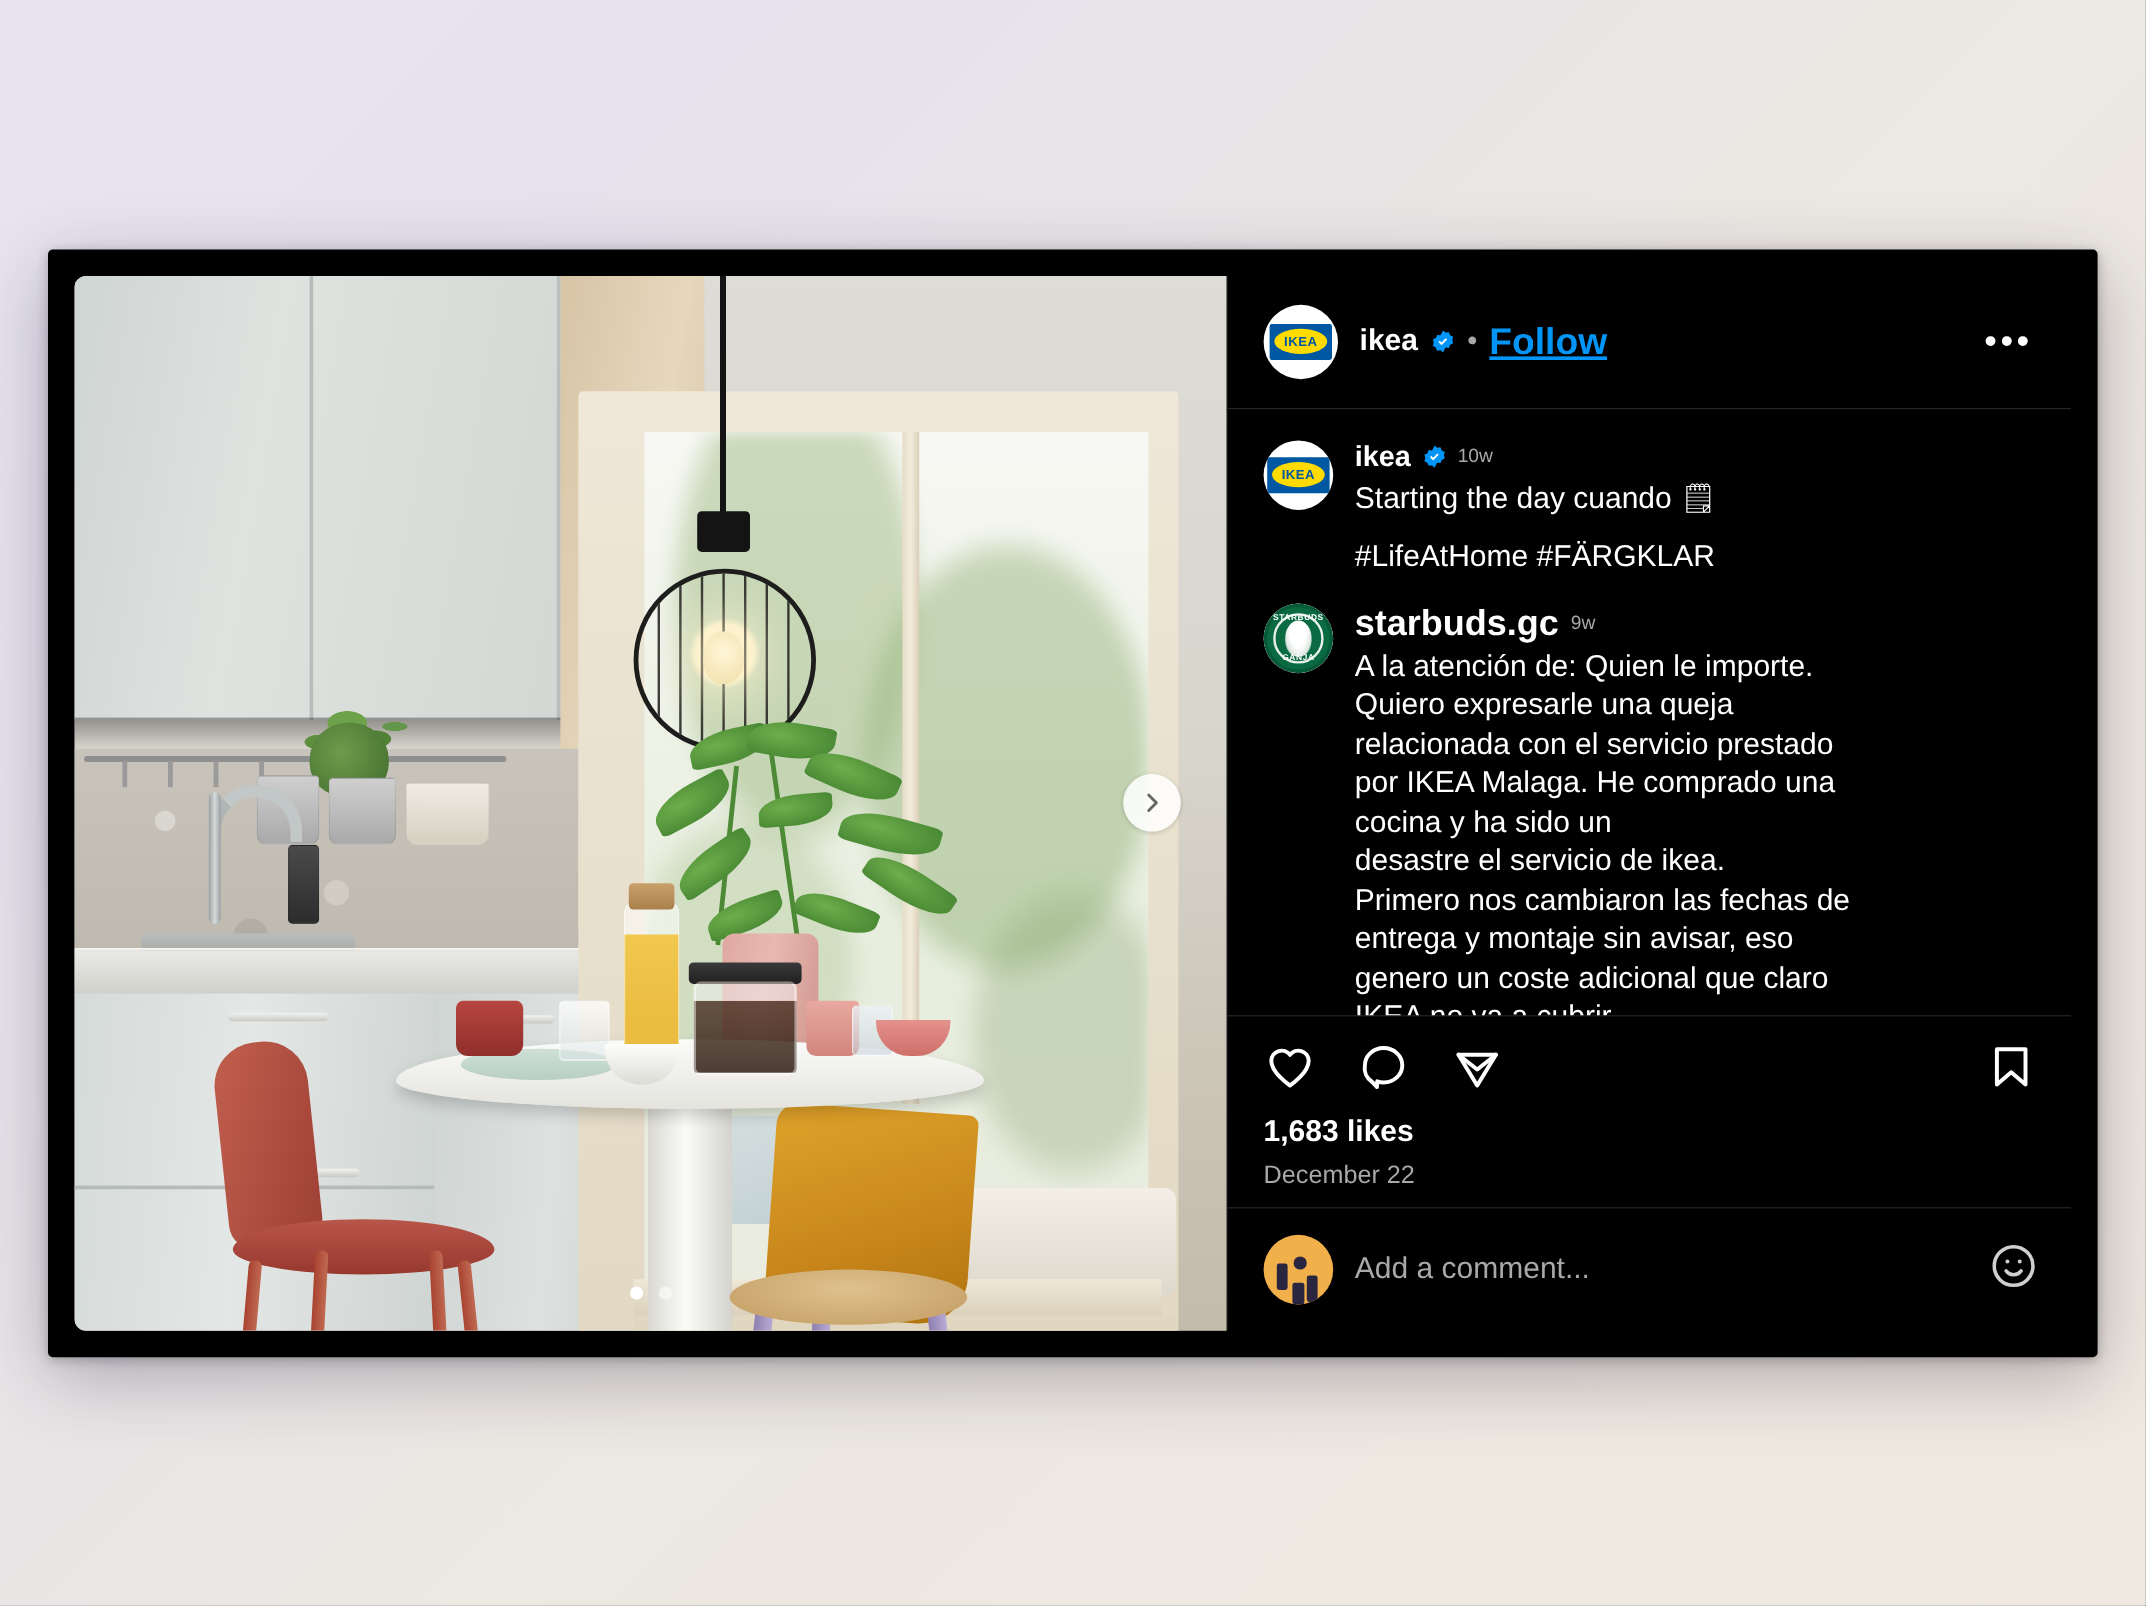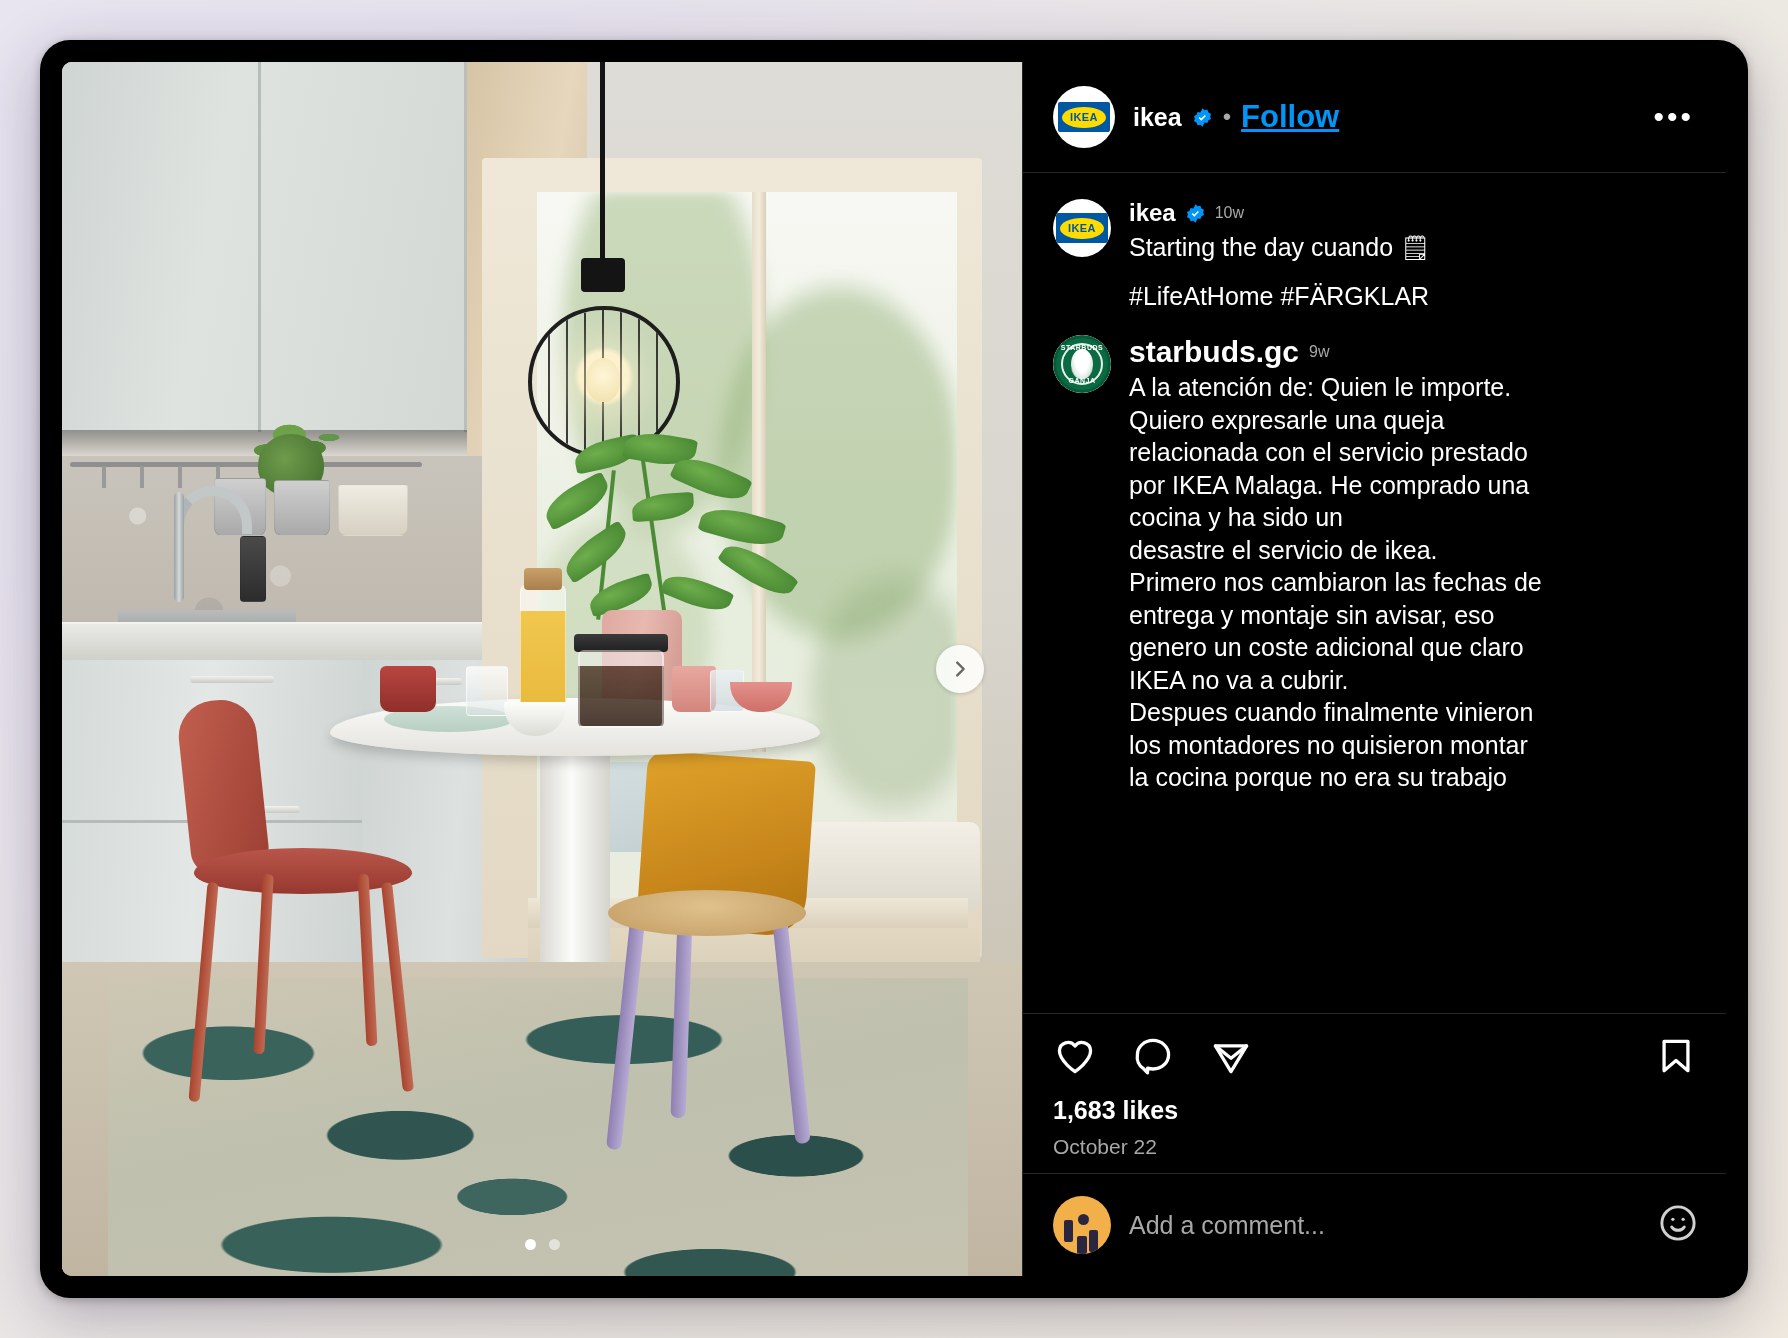--- a/index.html
+++ b/index.html
@@ -15,23 +15,23 @@
     background: linear-gradient(135deg, #e8e4f0 0%, #e6e2ee 18%, #ece8e2 55%, #efe9e0 100%);
     display: flex;
     align-items: center;
     justify-content: center;
   }
 
   
   .device-frame {
     position: relative;
     width: 1708px;
-    height: 1258px;
+    height: 923px;
     background: #000;
-    border-radius: 30px;
+    border-radius: 4px;
     padding: 22px 22px;
     box-shadow: 0 18px 60px rgba(40,30,60,0.30), 0 2px 10px rgba(0,0,0,0.25);
   }
 
   .post {
     position: relative;
     width: 100%;
     height: 100%;
     background: #000;
     border-radius: 10px;
@@ -793,21 +793,21 @@
               <polyline points="3.5 6.5 12 13.2 20.5 6.5"></polyline>
             </svg>
           </div>
           <div class="icon-btn spacer">
             <svg width="44" height="44" viewBox="0 0 24 24" fill="none" stroke="#fff" stroke-width="1.8" stroke-linecap="round" stroke-linejoin="round">
               <polygon points="5.5 4 18.5 4 18.5 20 12 14.5 5.5 20"></polygon>
             </svg>
           </div>
         </div>
         <div class="likes">1,683 likes</div>
-        <div class="post-date">October 22</div>
+        <div class="post-date">December 22</div>
       </div>
 
       <div class="dp-composer">
         <div class="emoji-avatar">
           <div class="eye-l"></div>
           <div class="nose"></div>
           <div class="eye-r"></div>
           <div class="mouth"></div>
         </div>
         <input class="composer-input" type="text" placeholder="Add a comment..." style="">

